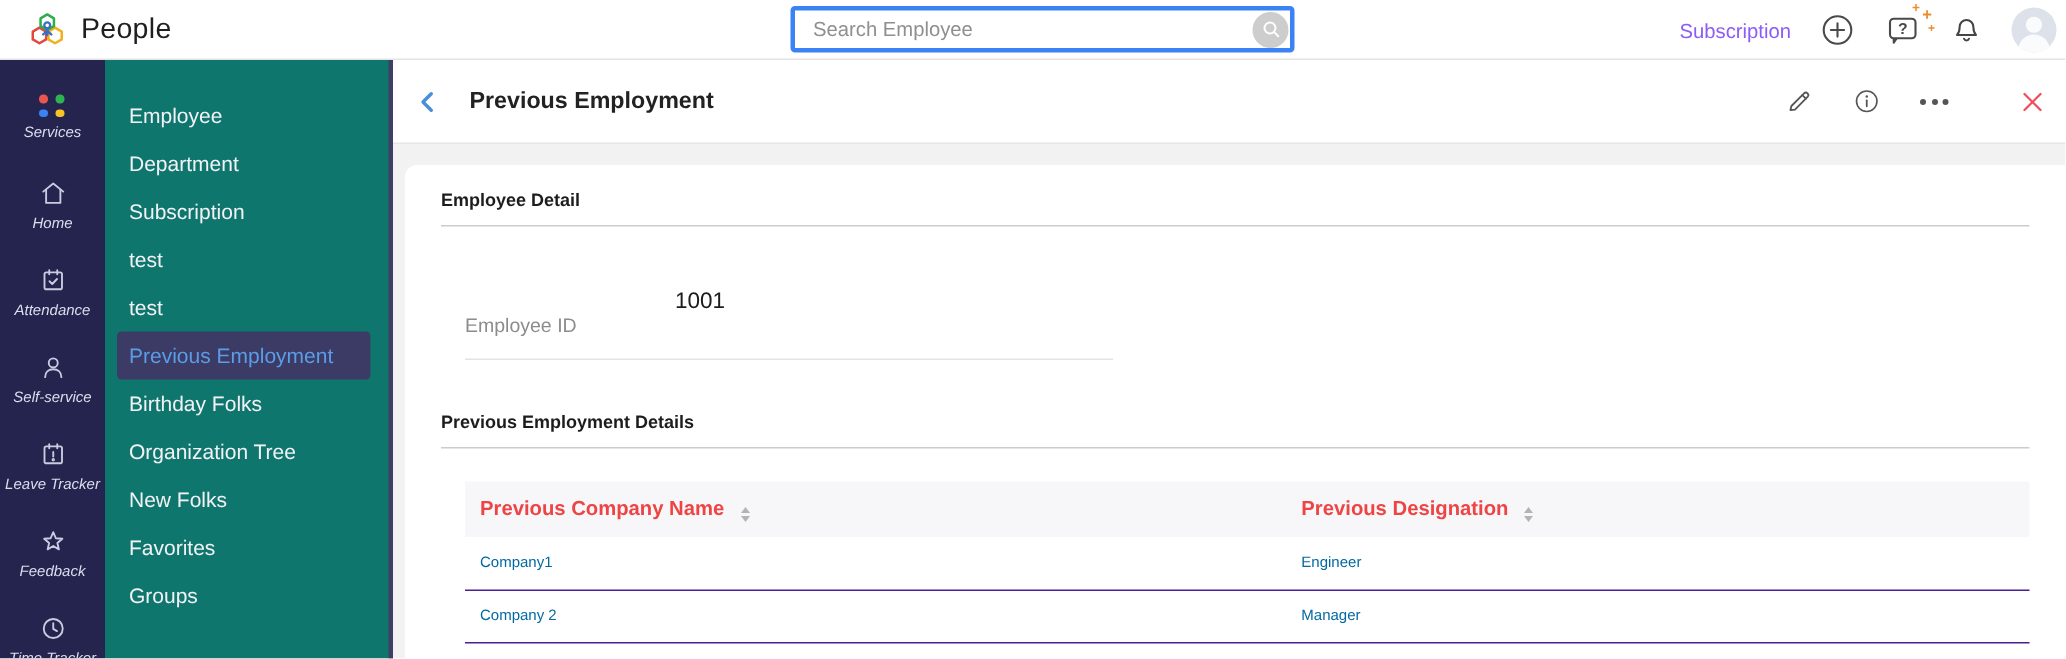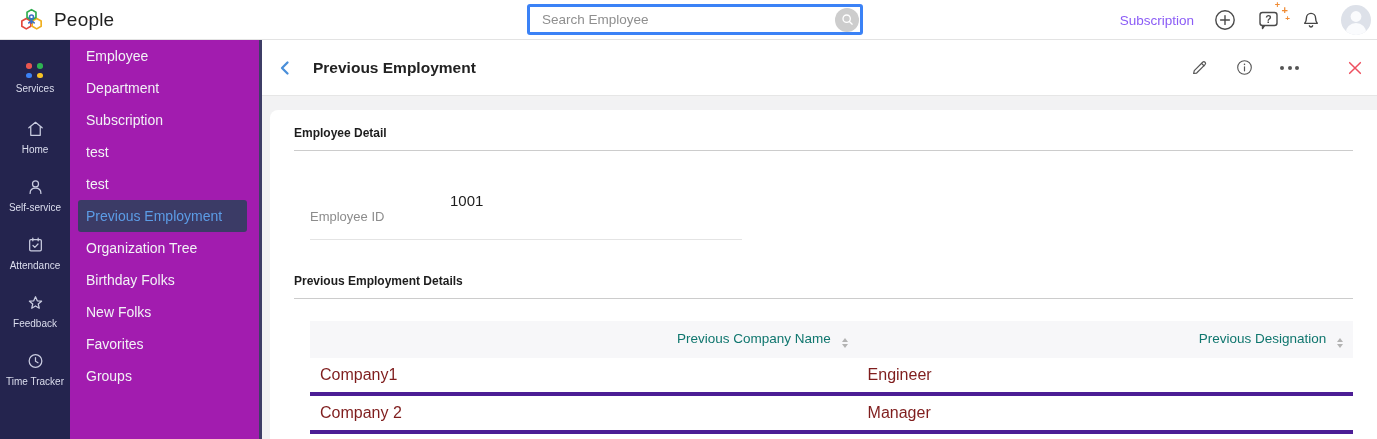--- a/index.html
+++ b/index.html
@@ -29,26 +29,26 @@
   .sp3 { top:7px; right:-9px; font-size:8px; }
   .avatar { width:30px; height:30px; border-radius:50%; background:#dde1e9; overflow:hidden; cursor:pointer; }
 
   
   .shell { display:flex; height:399px; }
 
   
   .rail { width:70px; background:#24244e; padding-top:10px; flex-shrink:0; }
   .rail-item { height:58px; display:flex; flex-direction:column; align-items:center;
     justify-content:center; gap:5px; cursor:pointer; }
-  .rail-label { font-size:10px; color:#dcdeee; text-align:center; line-height:1.2; max-width:66px; }
+  .rail-label { font-size:10px; color:#dcdeee; text-align:center; line-height:1.2; max-width:66px;font-style:italic; }
   .dots { display:grid; grid-template-columns:7px 7px; grid-gap:4px; }
   .dots i { width:5.5px; height:5.5px; border-radius:50%; }
 
   
-  .sidebar { width:192px; background:#a21caf; padding-top:0; flex-shrink:0;
+  .sidebar { width:192px; background:#0f766e; padding-top:21px; flex-shrink:0;
     border-right:3px solid #3e3e66; }
   .side-item { height:32px; display:flex; align-items:center; padding-left:16px;
     font-size:14px; color:#f2f2f6; cursor:pointer; }
   .side-item.active { background:#3b3b66; border-radius:3px; margin:0 12px 0 8px;
     padding-left:8px; color:#5c9ce6; }
 
   
   .main { flex:1; display:flex; flex-direction:column; min-width:0; }
   .main-header { height:56px; background:#fff; border-bottom:1px solid #e6e6e6;
     display:flex; align-items:center; padding:0 14px 0 12px; }
@@ -65,25 +65,25 @@
   .sec-heading { font-size:12px; font-weight:700; color:#1d1d1d; padding-bottom:10px;
     border-bottom:1px solid #cccccc; }
   .field-row { margin:26px 0 0 16px; width:432px; display:flex; align-items:center;
     padding-bottom:15px; border-bottom:1px solid #e4e4e4; }
   .field-label { width:140px; font-size:13px; color:#8c8c8c;margin-top:32px; }
   .field-value { font-size:15px; color:#1d1d1d; }
   .sec2 { margin-top:34px; }
 
   table { margin:22px 0 0 16px; width:calc(100% - 16px); border-collapse:collapse; }
   thead tr { background:#f7f7f9; }
-  th { text-align:right; font-size:13.5px; font-weight:400; color:#0f766e;
+  th { text-align:left; font-size:13.5px; font-weight:700; color:#ef4444;
     padding:10px 10px; height:35px; }
   th:first-child { width:52.5%; }
-  td { font-size:16px; color:#7f1d1d; padding:8px 10px; height:35px;
-    border-bottom:4px solid #4c1d95; }
+  td { font-size:10px; color:#0369a1; padding:8px 10px; height:35px;
+    border-bottom:1px solid #4c1d95; }
   .sort { display:inline-flex; flex-direction:column; gap:2px; margin-left:7px;
     vertical-align:1px; cursor:pointer; }
   .sort i { width:0; height:0; border-left:3.5px solid transparent; border-right:3.5px solid transparent; }
   .sort .up { border-bottom:4.5px solid #b3b3b3; }
   .sort .dn { border-top:4.5px solid #b3b3b3; }
 
   svg { display:block; }
 </style>
 </head>
 <body>
@@ -163,36 +163,47 @@
       <span>
         <svg width="21" height="20" viewBox="0 0 24 24" fill="none" stroke="#c9cce0" stroke-width="1.5" stroke-linecap="round" stroke-linejoin="round">
           <path d="M4 10.5 L12 4 L20 10.5"></path>
             <path d="M6.3 9 V19.5 H17.7 V9"></path>
         </svg>
       </span>
       <span class="rail-label">Home</span>
     </div>
     <div class="rail-item">
       <span>
-        <svg width="21" height="20" viewBox="0 0 24 24" fill="none" stroke="#c9cce0" stroke-width="1.5" stroke-linecap="round">
-          <circle cx="12" cy="8.3" r="3.6"></circle>
-            <path d="M5.5 19.7 c0-4.2 3-6.3 6.5-6.3 s6.5 2.1 6.5 6.3"></path>
-        </svg>
-      </span>
-      <span class="rail-label">Self-service</span>
-    </div>
-    <div class="rail-item">
-      <span>
         <svg width="21" height="20" viewBox="0 0 24 24" fill="none" stroke="#c9cce0" stroke-width="1.5" stroke-linecap="round" stroke-linejoin="round">
           <rect x="5" y="5.5" width="14" height="13.5" rx="1.5"></rect>
           <path d="M8.8 3.8 V7 M15.2 3.8 V7"></path>
           <path d="M9 12.6 l2.2 2.2 L15 10.8"></path>
         </svg>
       </span>
       <span class="rail-label">Attendance</span>
+    </div>
+    <div class="rail-item">
+      <span>
+        <svg width="21" height="20" viewBox="0 0 24 24" fill="none" stroke="#c9cce0" stroke-width="1.5" stroke-linecap="round">
+          <circle cx="12" cy="8.3" r="3.6"></circle>
+            <path d="M5.5 19.7 c0-4.2 3-6.3 6.5-6.3 s6.5 2.1 6.5 6.3"></path>
+        </svg>
+      </span>
+      <span class="rail-label">Self-service</span>
+    </div>
+    <div class="rail-item">
+      <span>
+        <svg width="21" height="20" viewBox="0 0 24 24" fill="none" stroke="#c9cce0" stroke-width="1.5" stroke-linecap="round" stroke-linejoin="round">
+          <rect x="5" y="5.5" width="14" height="13.5" rx="1.5"></rect>
+          <path d="M8.8 3.8 V7 M15.2 3.8 V7"></path>
+          <path d="M12 10 V13.6"></path>
+            <circle cx="12" cy="16.2" r="0.6" fill="#c9cce0"></circle>
+        </svg>
+      </span>
+      <span class="rail-label">Leave Tracker</span>
     </div>
     <div class="rail-item">
       <span>
         <svg width="21" height="20" viewBox="0 0 24 24" fill="none" stroke="#c9cce0" stroke-width="1.5" stroke-linejoin="round">
           <path d="M12 4.5 l2.1 4.9 5.2.4 -4 3.4 1.2 5.1 -4.5-2.7 -4.5 2.7 1.2-5.1 -4-3.4 5.2-.4 z"></path>
         </svg>
       </span>
       <span class="rail-label">Feedback</span>
     </div>
     <div class="rail-item">
@@ -206,22 +217,22 @@
     </div>
   </nav>
 
   <nav class="sidebar">
     <div class="side-item">Employee</div>
     <div class="side-item">Department</div>
     <div class="side-item">Subscription</div>
     <div class="side-item">test</div>
     <div class="side-item">test</div>
     <div class="side-item active">Previous Employment</div>
+    <div class="side-item">Birthday Folks</div>
     <div class="side-item">Organization Tree</div>
-    <div class="side-item">Birthday Folks</div>
     <div class="side-item">New Folks</div>
     <div class="side-item">Favorites</div>
     <div class="side-item">Groups</div>
   </nav>
 
   <main class="main">
     <div class="main-header">
       <span class="back">
         <svg width="13" height="16" viewBox="0 0 12 16" fill="none">
           <path d="M9 2.5 L3.5 8 L9 13.5" stroke="#4a8fd9" stroke-width="2.3" stroke-linecap="round" stroke-linejoin="round"></path>

